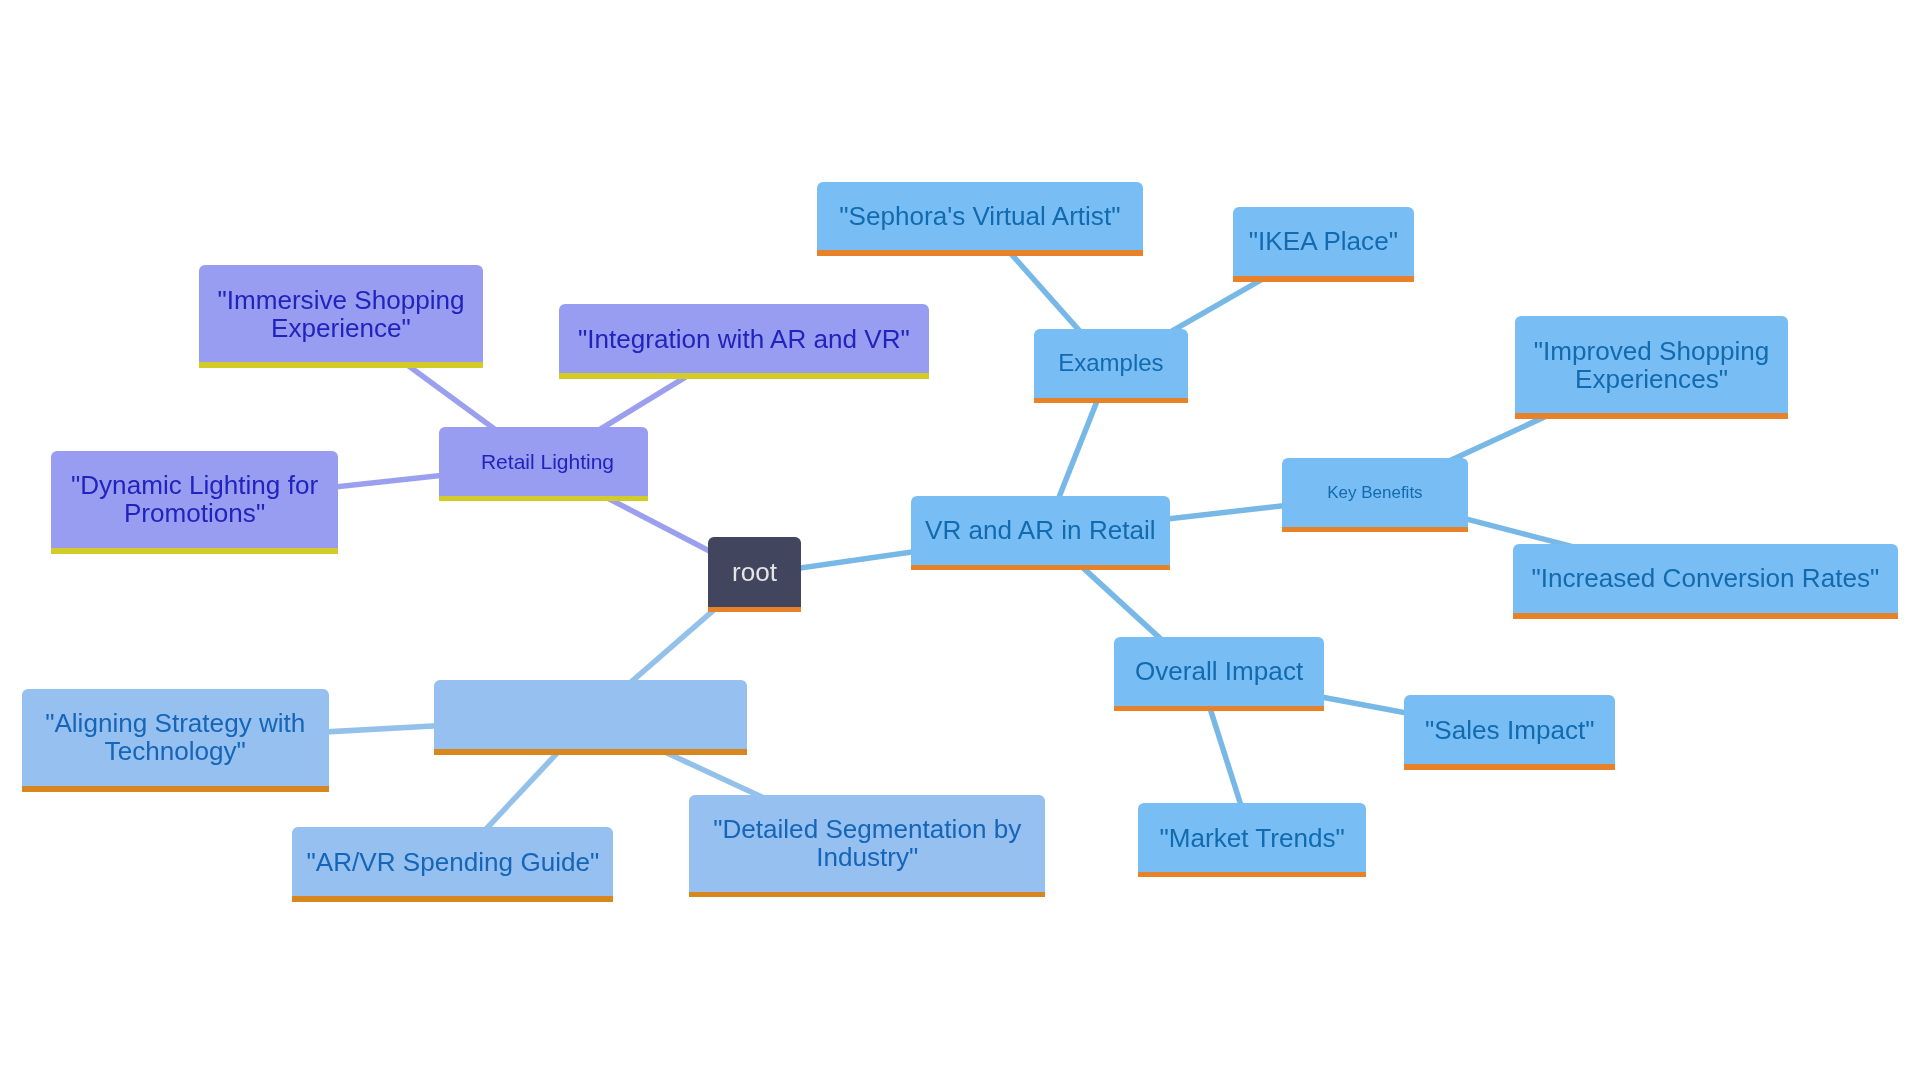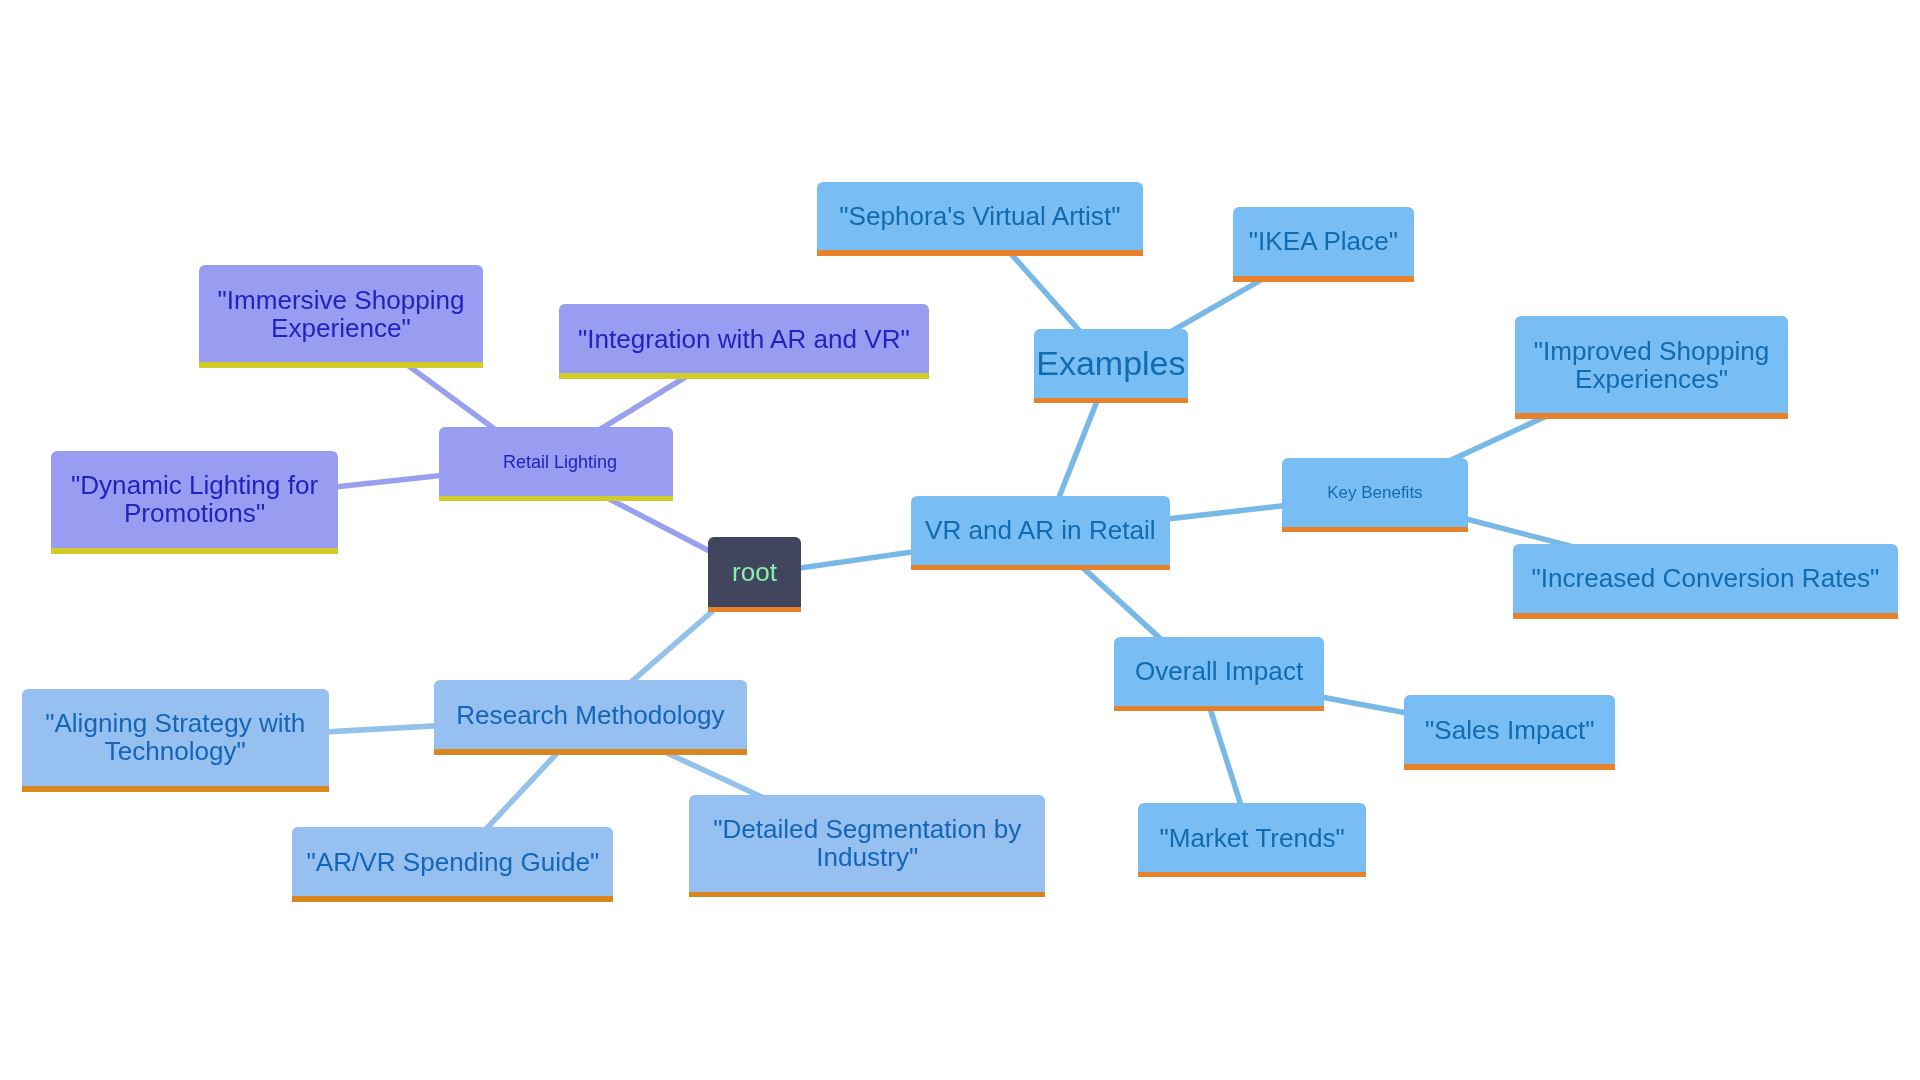--- a/index.html
+++ b/index.html
@@ -8,21 +8,21 @@
        font-family:"Liberation Sans","DejaVu Sans",sans-serif;
        -webkit-font-smoothing:antialiased;}
   #canvas{position:relative;width:1920px;height:1080px;}
   #edges{position:absolute;left:0;top:0;width:1920px;height:1080px;}
   .node{position:absolute;box-sizing:border-box;display:flex;align-items:center;
         justify-content:center;text-align:center;border-radius:6px 6px 0 0;
         font-size:26.1px;font-weight:400;}
   .node .lbl{display:block;width:100%;white-space:pre-line;line-height:28px;
         transform:translateZ(0);}
   .bar{position:absolute;left:0;top:100%;height:5.5px;width:100%;}
-  .n-root{background:#41455e;color:#86efac;}
+  .n-root{background:#41455e;color:#e5e5e5;}
   .n-root>.bar{background:#e8822a;}
   .n-b1{background:#79bdf5;color:#126aaf;}
   .n-b1>.bar{background:#e8822a;}
   .n-b2{background:#95c0f0;color:#1565b8;}
   .n-b2>.bar{background:#d8871f;}
   .n-p1{background:#989df2;color:#2123bd;}
   .n-p1>.bar{background:#d3cc28;}
 </style>
 </head>
 <body>
@@ -50,21 +50,21 @@
   </svg>
   <div id="nodes">
     <div class="node n-root" style="left: 708.3px; top: 537px; width: 92.6px; height: 69.5px; font-size: 26.1px;">
       <span class="lbl">root</span>
       <span class="bar"></span>
     </div>
     <div class="node n-b1" style="left: 911px; top: 495.6px; width: 258.6px; height: 69.1px; font-size: 26.1px;">
       <span class="lbl">VR and AR in Retail</span>
       <span class="bar"></span>
     </div>
-    <div class="node n-b1" style="left: 1034.2px; top: 329.2px; width: 153.4px; height: 68.4px; font-size: 34px;">
+    <div class="node n-b1" style="left: 1034.2px; top: 329.2px; width: 153.4px; height: 68.4px; font-size: 24px;">
       <span class="lbl">Examples</span>
       <span class="bar"></span>
     </div>
     <div class="node n-b1" style="left: 816.9px; top: 181.5px; width: 325.9px; height: 68.9px; font-size: 26.1px;">
       <span class="lbl">"Sephora's Virtual Artist"</span>
       <span class="bar"></span>
     </div>
     <div class="node n-b1" style="left: 1233.2px; top: 206.6px; width: 180.4px; height: 69.6px; font-size: 26.1px;">
       <span class="lbl">"IKEA Place"</span>
       <span class="bar"></span>
@@ -87,40 +87,39 @@
       <span class="bar"></span>
     </div>
     <div class="node n-b1" style="left: 1404.3px; top: 695px; width: 211px; height: 69.3px; font-size: 26.1px;">
       <span class="lbl">"Sales Impact"</span>
       <span class="bar"></span>
     </div>
     <div class="node n-b1" style="left: 1138.3px; top: 803.4px; width: 227.8px; height: 68.6px; font-size: 26.1px;">
       <span class="lbl">"Market Trends"</span>
       <span class="bar"></span>
     </div>
-    <div class="node n-p1" style="left: 439px; top: 427.4px; width: 234px; height: 68.6px; font-size: 18px; padding-left: 8px;">
+    <div class="node n-p1" style="left: 439px; top: 427.4px; width: 209px; height: 68.6px; font-size: 21px; padding-left: 8px;">
       <span class="lbl">Retail Lighting</span>
       <span class="bar"></span>
     </div>
     <div class="node n-p1" style="left: 198.7px; top: 265px; width: 284.6px; height: 97px; font-size: 26.1px;">
       <span class="lbl">"Immersive Shopping
 Experience"</span>
       <span class="bar"></span>
     </div>
     <div class="node n-p1" style="left: 559.2px; top: 303.9px; width: 369.4px; height: 69.6px; font-size: 26.1px;">
       <span class="lbl">"Integration with AR and VR"</span>
       <span class="bar"></span>
     </div>
     <div class="node n-p1" style="left: 50.6px; top: 450.7px; width: 287.9px; height: 97.6px; font-size: 26.1px;">
       <span class="lbl">"Dynamic Lighting for
 Promotions"</span>
       <span class="bar"></span>
     </div>
     <div class="node n-b2" style="left: 434.2px; top: 680px; width: 312.5px; height: 69.3px; font-size: 26.1px;">
-      <span class="lbl">Research Methodology</span>
       <span class="bar"></span>
     </div>
     <div class="node n-b2" style="left: 21.5px; top: 688.7px; width: 307.5px; height: 97.4px; font-size: 26.1px;">
       <span class="lbl">"Aligning Strategy with
 Technology"</span>
       <span class="bar"></span>
     </div>
     <div class="node n-b2" style="left: 292.4px; top: 826.9px; width: 321.1px; height: 69.6px; font-size: 26.1px;">
       <span class="lbl">"AR/VR Spending Guide"</span>
       <span class="bar"></span>

